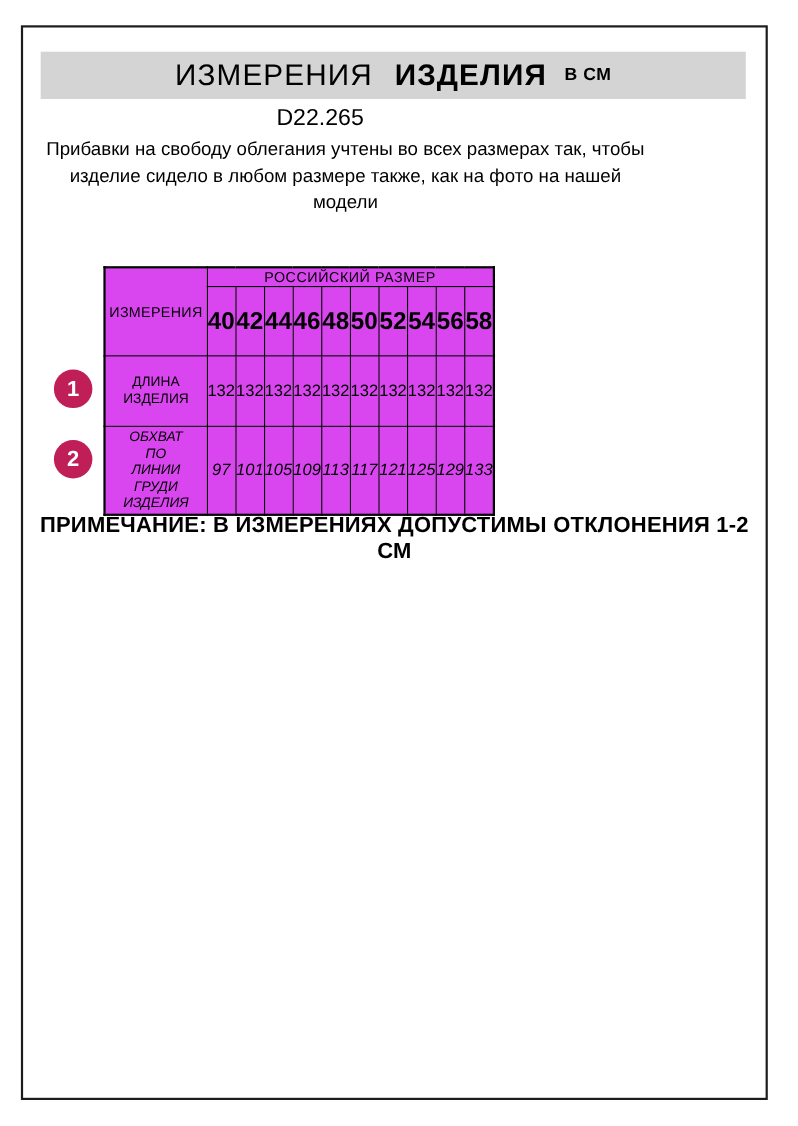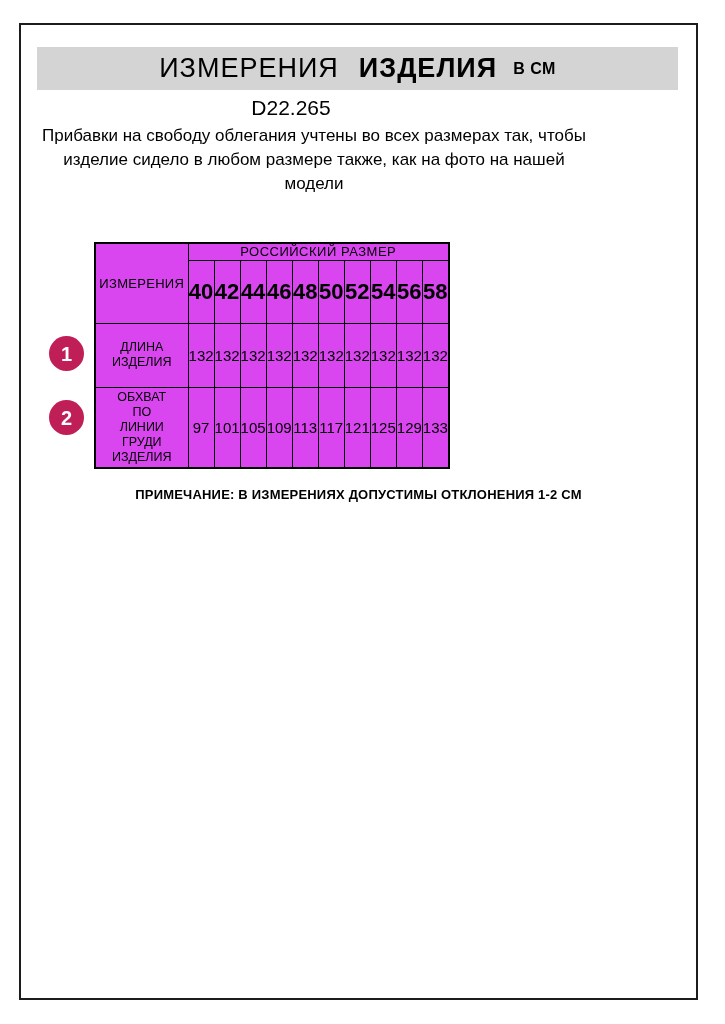--- a/index.html
+++ b/index.html
@@ -41,35 +41,35 @@
   }
   table.size-table td, table.size-table th {
     border: 1px solid #000; text-align: center; vertical-align: middle;
     background: #d946ef;
   }
   td.corner { width: 88px; font-size: 13px; font-weight: 400; letter-spacing: 0.3px; }
   th.group  { height: 17px; font-size: 13px; font-weight: 400; letter-spacing: 0.5px; }
   th.size-h { width: 44px; font-size: 22px; font-weight: 700; }
   thead tr:nth-child(2) { height: 63px; padding-left: 48px; }
   tbody tr:nth-child(1) { height: 64px; }
-  tbody tr:nth-child(2) { height: 80px; }
+  tbody tr:nth-child(2) { height: 80px; font-style: italic; }
   td.rowlabel { font-size: 12.5px; line-height: 15px; font-weight: 400; padding: 2px 16px; }
   td.val { font-size: 15px; font-weight: 400; }
 
   .badge {
     position: absolute; width: 35px; height: 35px; border-radius: 50%;
     background: #c01e56; color: #fff; font-size: 20px; font-weight: 700;
     display: flex; align-items: center; justify-content: center; line-height: 1;
   }
   .badge-1 { left: 49px; top: 336px; }
   .badge-2 { left: 49px; top: 400px; }
 
   .note {
     position: absolute; left: 19px; top: 467px; width: 679px;
-    text-align: center; font-size: 13px; font-weight: 700; letter-spacing: 0.2px; margin-top: 20px;
+    text-align: center; font-size: 20px; font-weight: 700; letter-spacing: 0.2px;
   }
 </style>
 </head>
 <body>
 
 <div class="page">
   <div class="frame" style="border-color: rgb(28, 28, 28);"></div>
 
   <div class="title-bar" style="background: rgb(212, 212, 212);">
     <span class="t-reg">ИЗМЕРЕНИЯ</span>

